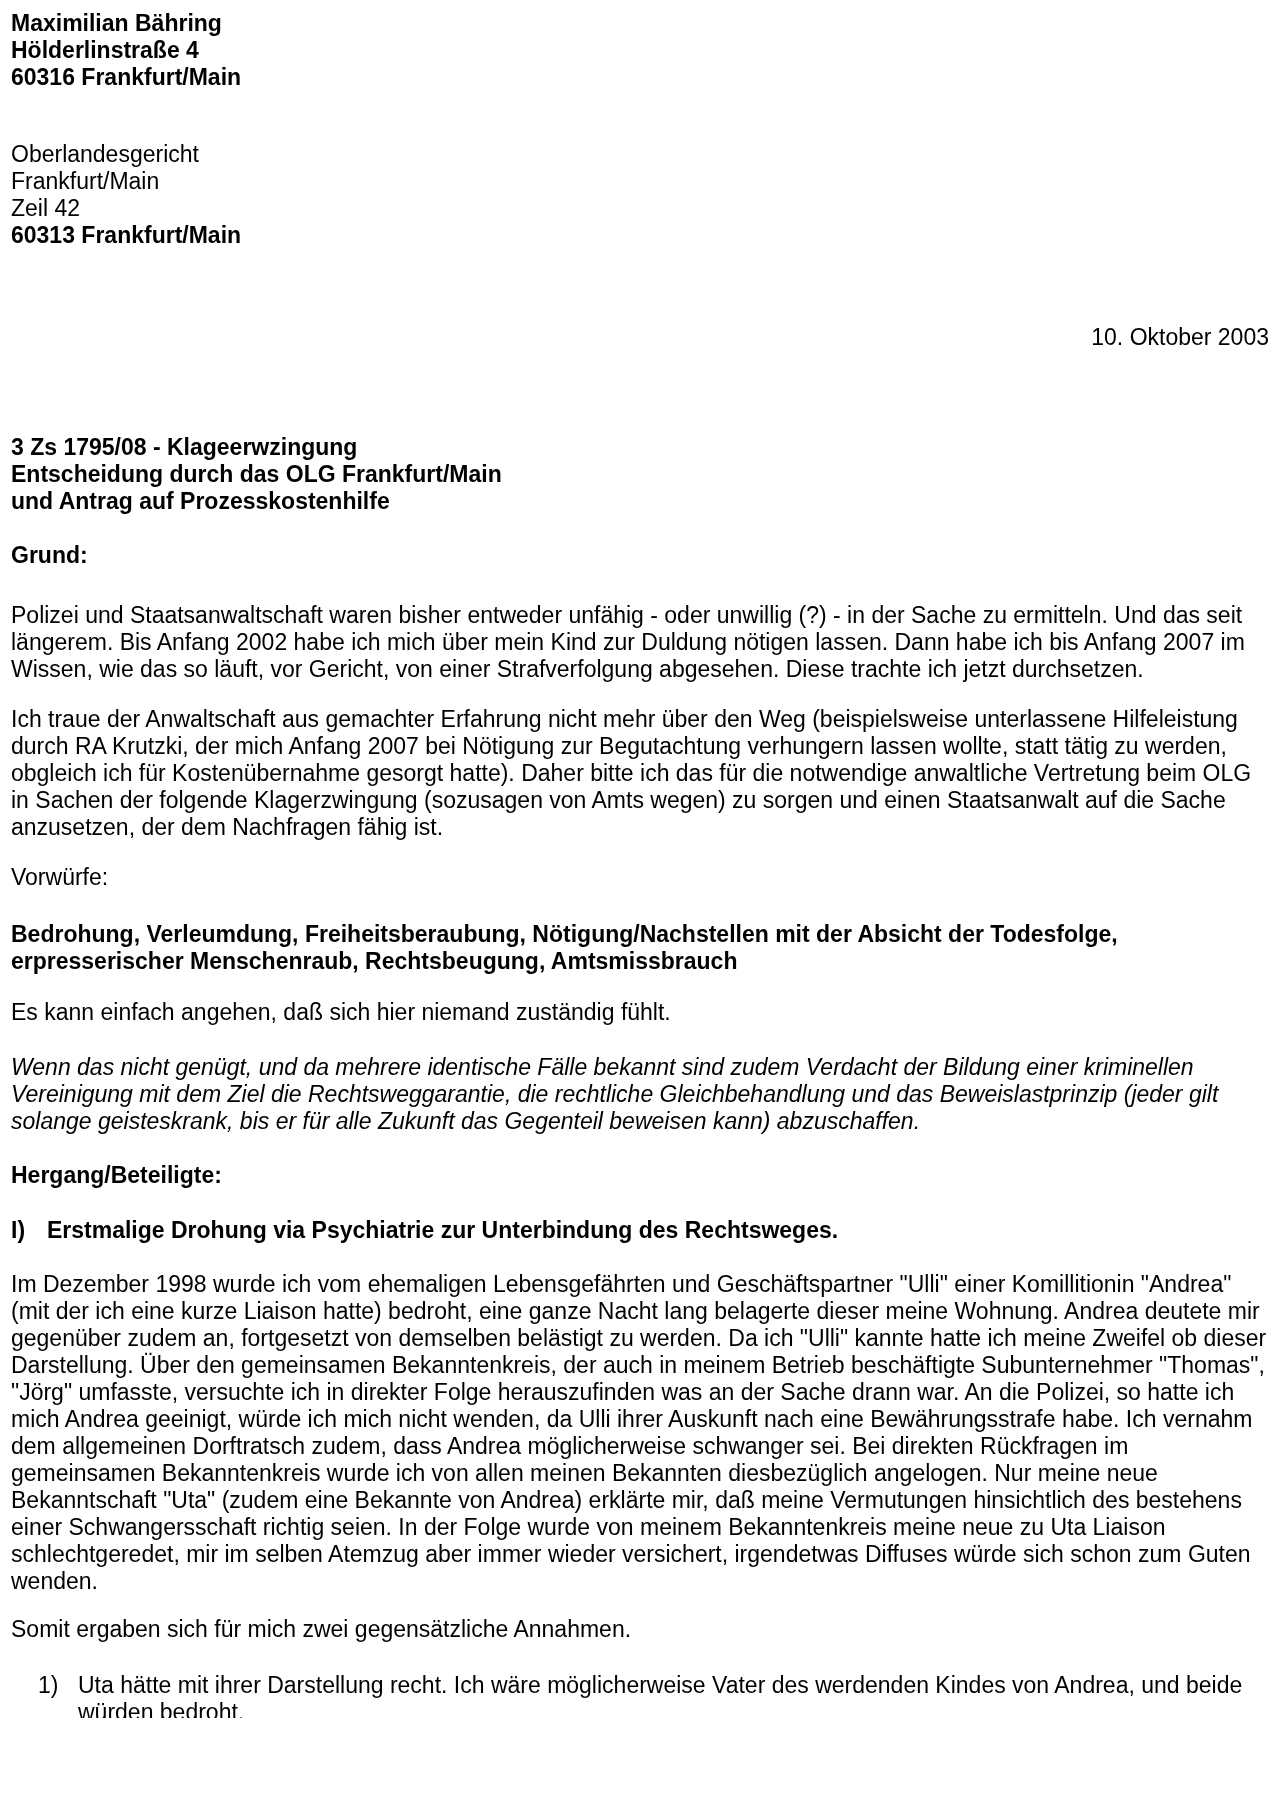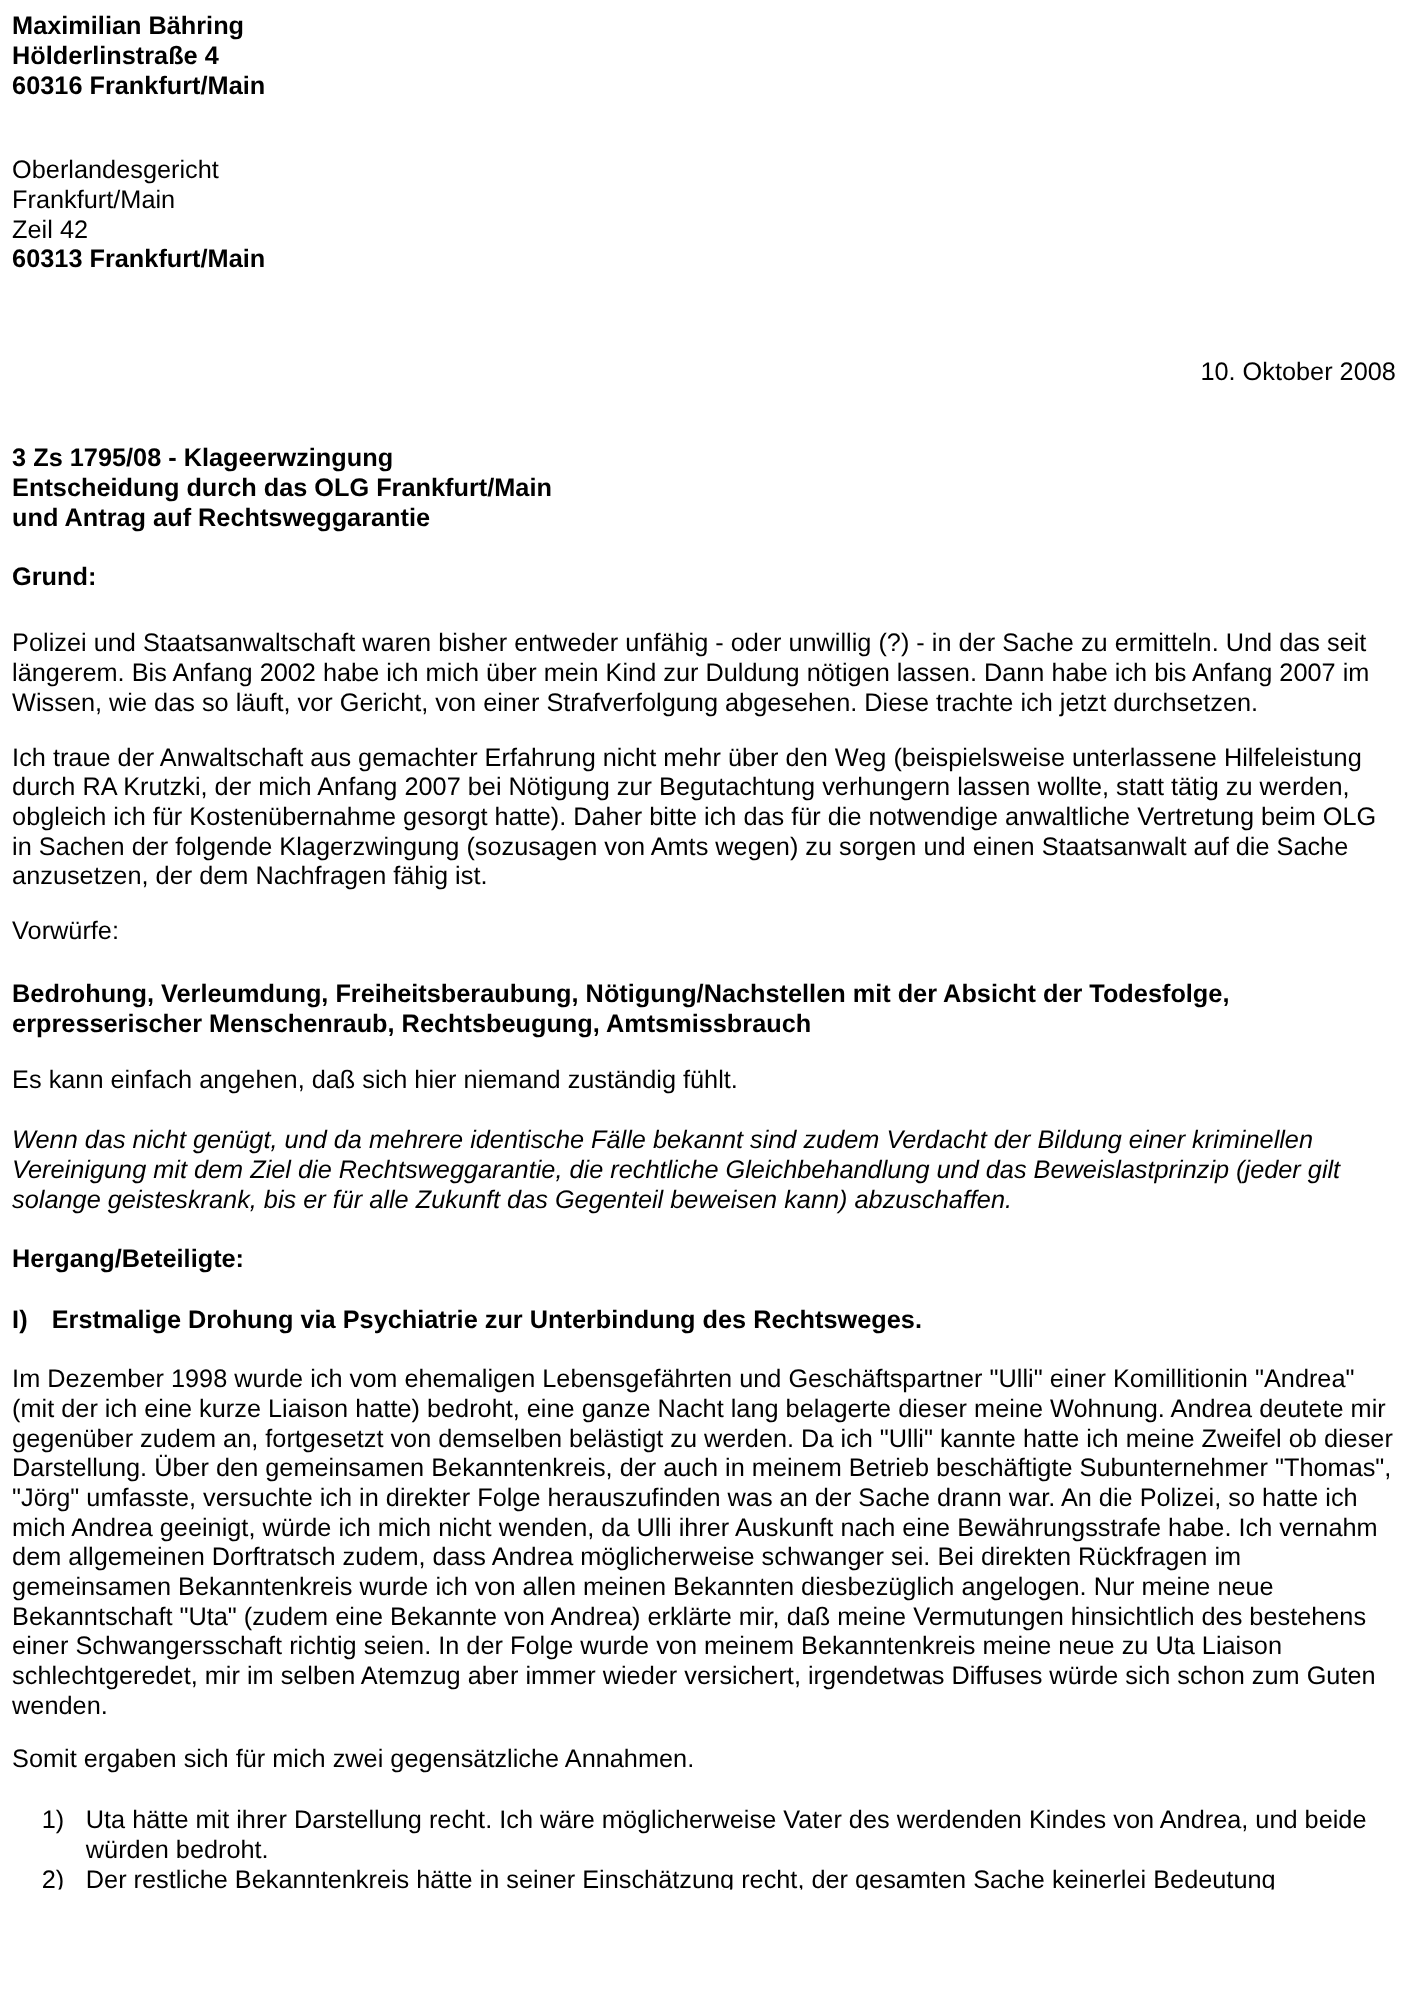--- a/index.html
+++ b/index.html
@@ -16,21 +16,21 @@
     padding: 10px 11px 0 11px;
     overflow: hidden;
     font-size: 23px;
     line-height: 27px;
     border-radius: 24px;
   }
   .bold { font-weight: bold; }
 
   .b-recipient  { margin-top: 50px; }
   .b-date       { margin-top: 75px; text-align: right; }
-  .b-subject    { margin-top: 52px; font-weight: bold; }
+  .b-subject    { margin-top: 83px; font-weight: bold; }
   .b-grund      { margin-top: 27px; font-weight: bold; }
   .b-p1         { margin-top: 33px; }
   .b-p2         { margin-top: 23px; }
   .b-vorwuerfe  { margin-top: 23px; font-weight: normal; }
   .b-accus      { margin-top: 30px; font-weight: bold; }
   .b-nobody     { margin-top: 24px; }
   .b-criminal   { margin-top: 28px; font-style: italic; }
   .b-hergang    { margin-top: 27px; font-weight: bold; }
   .b-sec1       { margin-top: 28px; font-weight: bold; display: flex; }
   .sec-marker   { flex: 0 0 36px; }
@@ -52,26 +52,26 @@
     <div class="bold">60316 Frankfurt/Main</div>
   </div>
 
   <div class="b-recipient">
     <div>Oberlandesgericht</div>
     <div>Frankfurt/Main</div>
     <div>Zeil 42</div>
     <div class="bold">60313 Frankfurt/Main</div>
   </div>
 
-  <div class="b-date">10. Oktober 2008</div>
+  <div class="b-date">10. Oktober 2003</div>
 
   <div class="b-subject">
     <div>3 Zs 1795/08 - Klageerwzingung</div>
     <div>Entscheidung durch das OLG Frankfurt/Main</div>
-    <div>und Antrag auf Rechtsweggarantie</div>
+    <div>und Antrag auf Prozesskostenhilfe</div>
   </div>
 
   <div class="b-grund">Grund:</div>
 
   <p class="b-p1">Polizei und Staatsanwaltschaft waren bisher entweder unfähig - oder unwillig (?) - in der Sache zu ermitteln. Und das seit längerem. Bis Anfang 2002 habe ich mich über mein Kind zur Duldung nötigen lassen. Dann habe ich bis Anfang 2007 im Wissen, wie das so läuft, vor Gericht, von einer Strafverfolgung abgesehen. Diese trachte ich jetzt durchsetzen.</p>
 
   <p class="b-p2">Ich traue der Anwaltschaft aus gemachter Erfahrung nicht mehr über den Weg (beispielsweise unterlassene Hilfeleistung durch RA Krutzki, der mich Anfang 2007 bei Nötigung zur Begutachtung verhungern lassen wollte, statt tätig zu werden, obgleich ich für Kostenübernahme gesorgt hatte). Daher bitte ich das für die notwendige anwaltliche Vertretung beim OLG in Sachen der folgende Klagerzwingung (sozusagen von Amts wegen) zu sorgen und einen Staatsanwalt auf die Sache anzusetzen, der dem Nachfragen fähig ist.</p>
 
   <div class="b-vorwuerfe">Vorwürfe:</div>
 

